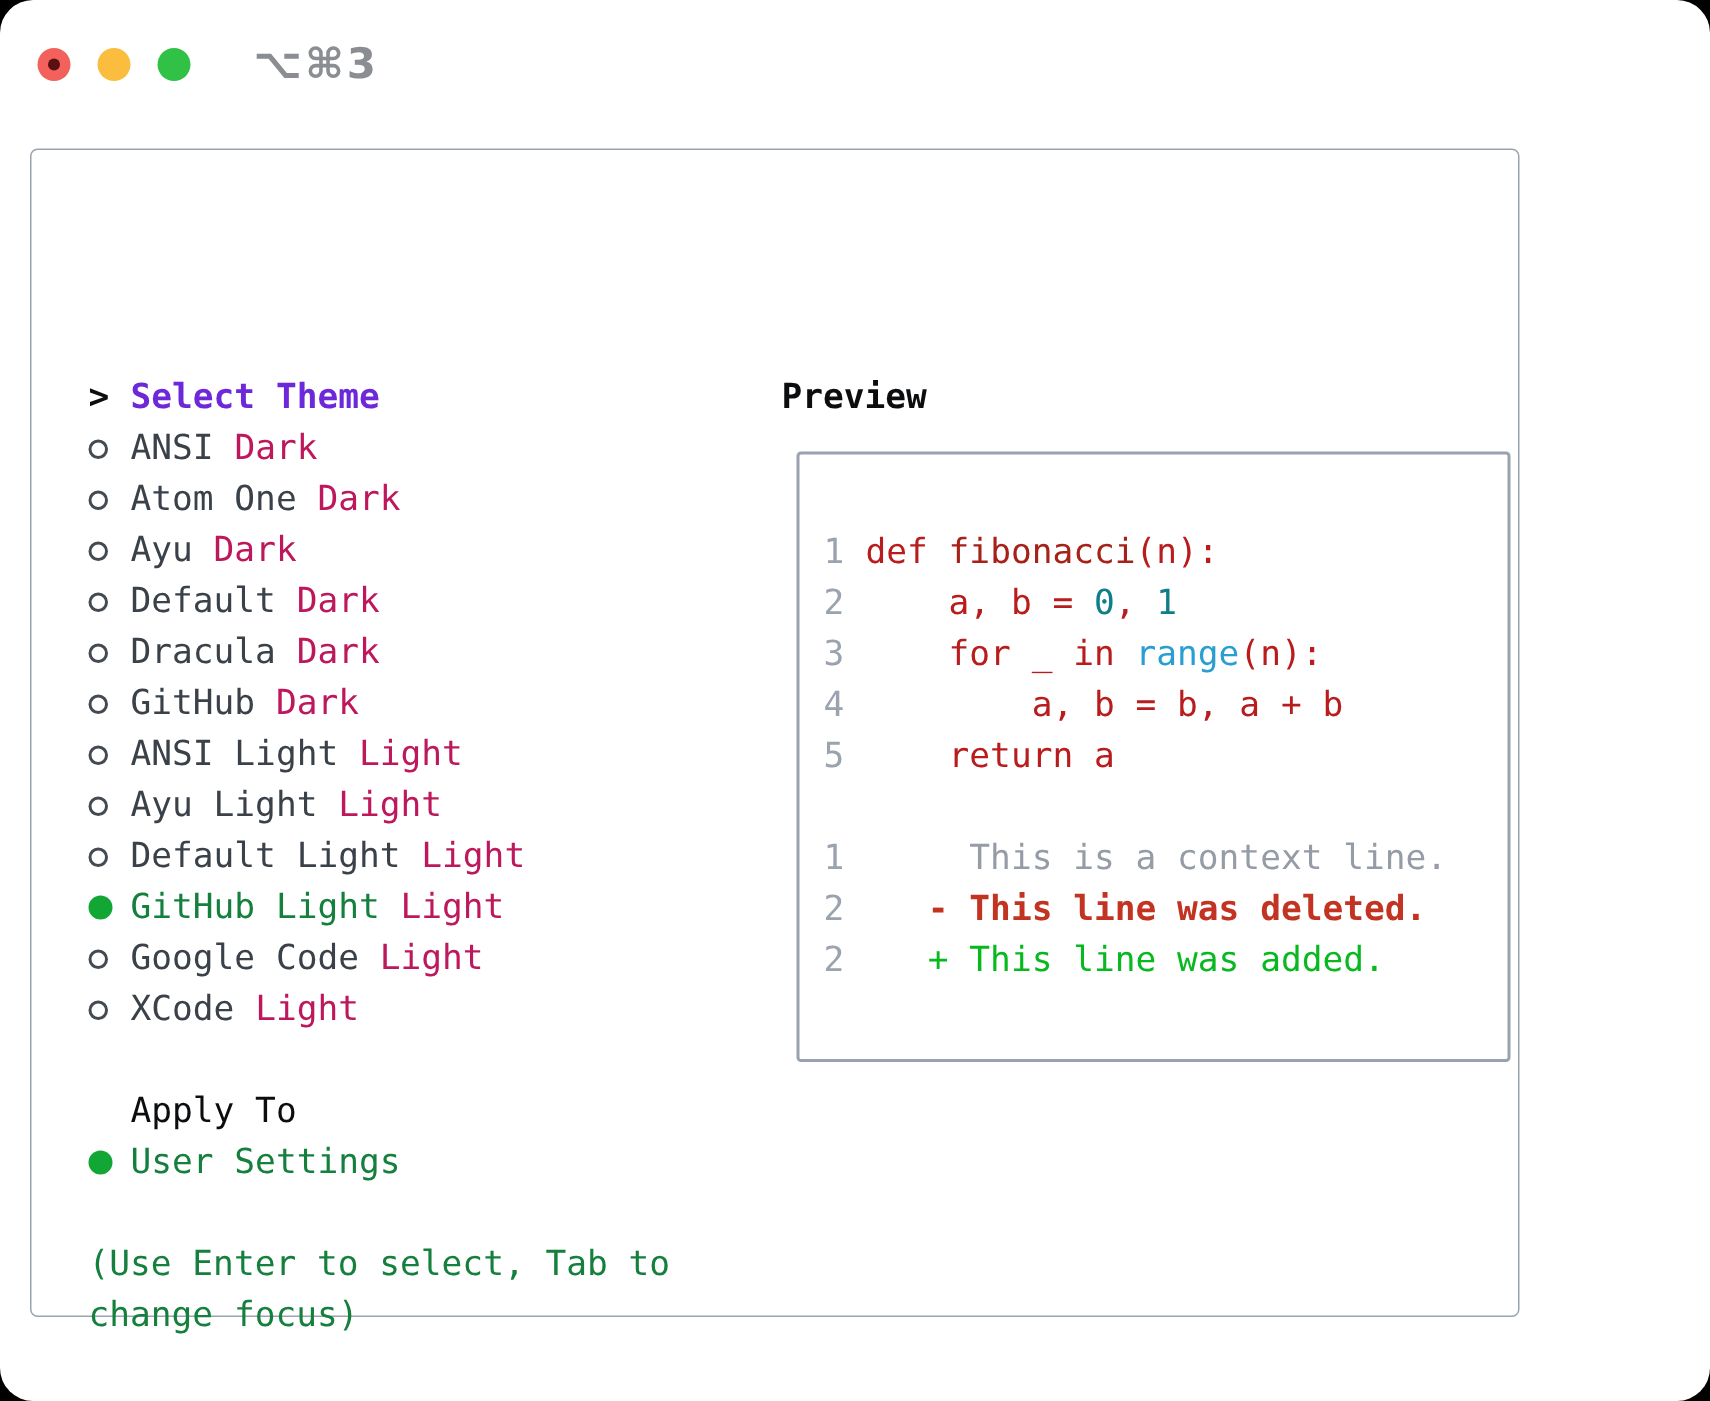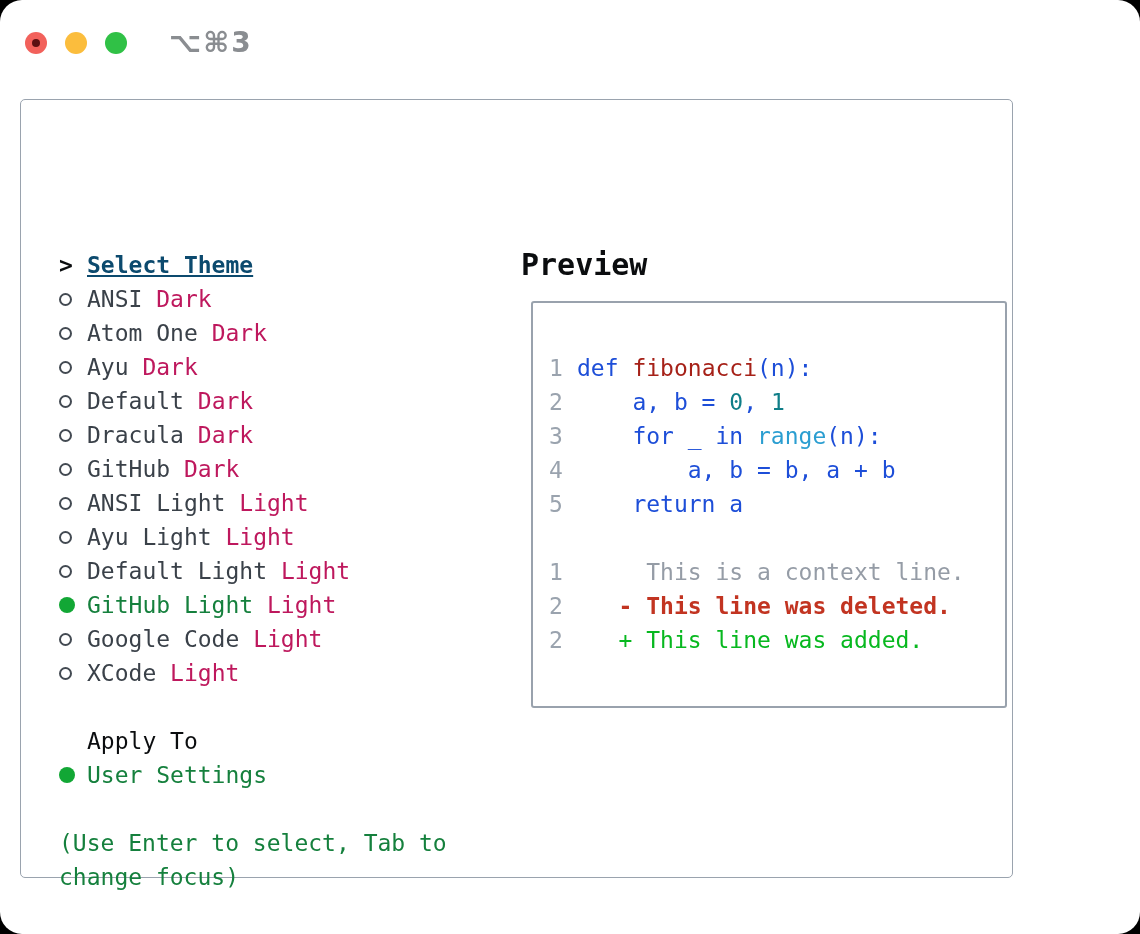--- a/index.html
+++ b/index.html
@@ -19,39 +19,39 @@
 
   
   .main-box{position:absolute;left:20px;top:99px;width:993px;height:779px;
             border:1.5px solid #9aa3ae;border-radius:5px;box-sizing:border-box;background:#fff;}
 
   
   .left-col{position:absolute;left:38px;top:148px;}
   .row{height:34px;display:flex;align-items:center;font-size:23px;color:#3a4149;white-space:pre;}
   .icon-col{flex:0 0 28px;display:flex;align-items:center;}
   .caret{font-weight:700;color:#0b0d0f;}
-  .hdr-text{font-weight:700;color:#0c4a6e;text-decoration:underline;}
+  .hdr-text{font-weight:700;color:#6d28d9;}
   .subhdr-text{color:#0b0d0f;}
   .radio{width:13px;height:13px;border:2px solid #434a52;border-radius:50%;box-sizing:border-box;}
   .radio.sel{width:16px;height:16px;border:none;background:#12a735;}
   .opt-name{color:#3a4149;}
   .opt-name.sel{color:#15803d;}
   .opt-tag{color:#be185d;}
   .spacer{height:34px;}
   .hint{color:#15803d;}
 
   
   .preview-hdr{position:absolute;left:500px;top:148px;height:34px;line-height:34px;
-               font-size:30px;font-weight:700;color:#0b0d0f;}
+               font-size:23px;font-weight:700;color:#0b0d0f;}
   .preview-box{position:absolute;left:510px;top:201px;width:476px;height:407px;
                border:2px solid #99a2ad;border-radius:3px;box-sizing:border-box;
                padding:48px 0 0 16px;overflow:hidden;background:#fff;}
   .pline{height:34px;line-height:34px;font-size:23px;white-space:pre;display:flex;}
   .ln{flex:0 0 28px;color:#9aa3ae;}
-  .c-fg{color:#1d4ed8;text-align:right;}
+  .c-fg{color:#b91c1c;text-align:right;}
   .c-func{color:#a62118;}
   .c-num{color:#0f7e88;}
   .c-builtin{color:#2b9ed1;}
   .c-ctx{color:#959ca6;}
   .c-del{color:#c23421;font-weight:bold;}
   .c-add{color:#07b81f;text-align:right;}
 </style>
 </head>
 <body>
 

